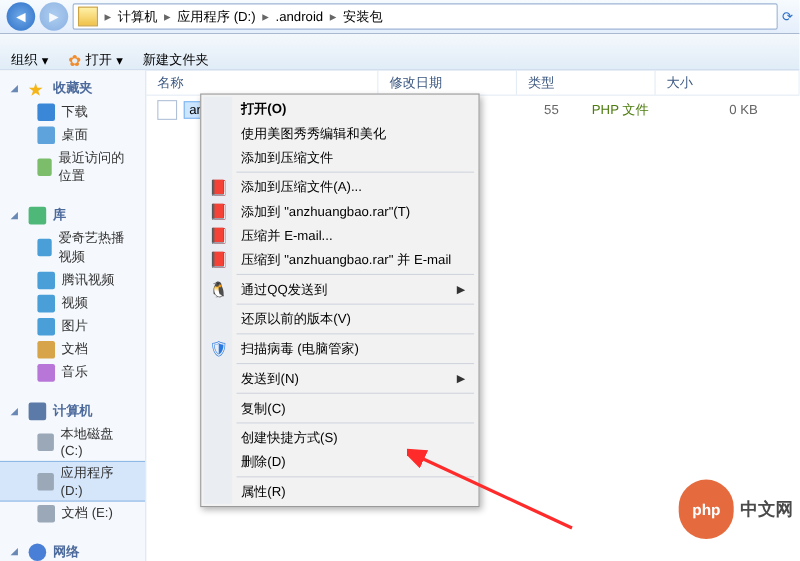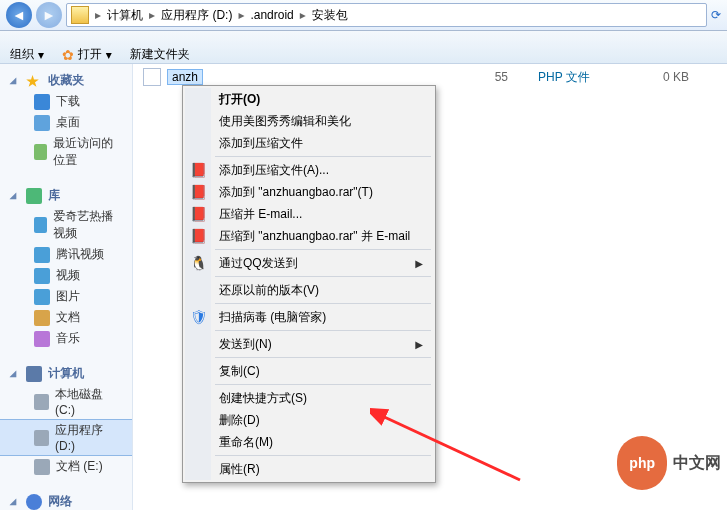--- a/index.html
+++ b/index.html
@@ -48,21 +48,21 @@
   .col.name { width: 190px; }
   .col.date { width: 105px; }
   .col.type { width: 105px; }
   .col.size { flex: 1; }
   .file-row { display: flex; align-items: center; height: 22px; margin-top: 2px; }
   .file-row .fcell { padding: 0 10px; }
   .file-row.sel .fname { background: #cde6ff; border: 1px solid #7db5f0; padding: 0 4px; }
   .fico { width: 16px; height: 16px; background: #fff; border: 1px solid #b0c0d8; margin-right: 6px; }
   .fname-cell { width: 190px; display: flex; align-items: center; }
   .fdate { width: 105px; color: #666; visibility: hidden; }
-  .ftype { width: 105px; color: #0369a1; }
+  .ftype { width: 105px; color: #4d7c0f; }
   .fsize { flex: 1; text-align: left; padding-right: 50px; color: #666; }
   
   
   .ctx { position: absolute; left: 182px; top: 85px; width: 248px; background: #f2f2f2; border: 1px solid #9a9a9a; box-shadow: 2px 3px 6px rgba(0,0,0,0.3); padding: 2px; z-index: 10; }
   .ctx-strip { position: absolute; left: 2px; top: 2px; bottom: 2px; width: 26px; background: #eaedf2; }
   .ctx-item { position: relative; height: 22px; display: flex; align-items: center; padding-left: 34px; cursor: default; }
   .ctx-item.bold { font-weight: bold; }
   .ctx-item .sub { position: absolute; right: 10px; font-size: 10px; color: #333; }
   .ctx-sep { height: 1px; background: #d0d5dd; margin: 2px 2px 2px 30px; position: relative; }
   .ctx-ico { position: absolute; left: 5px; width: 18px; height: 18px; display: flex; align-items: center; justify-content: center; font-size: 14px; }
@@ -179,20 +179,26 @@
       </div>
       <div class="nav-group">
         <div class="nav-item hdr">
             <span class="ico net"></span>
             <span>网络</span>
           </div>
       </div>
     </div>
 
     <div class="main">
+      <div class="cols">
+        <div class="col name">名称</div>
+        <div class="col date">修改日期</div>
+        <div class="col type">类型</div>
+        <div class="col size">大小</div>
+      </div>
       <div class="file-row sel">
         <div class="fcell fname-cell">
           <span class="fico"></span>
           <span class="fname">anzh</span>
         </div>
         <div class="fcell fdate">.</div>
         <div style="width:40px;color:#666;text-align:right">55</div>
         <div class="fcell ftype" style="padding-left:30px">PHP 文件</div>
         <div class="fcell fsize">0 KB</div>
       </div>
@@ -251,23 +257,20 @@
     <div class="ctx-item">
         <span>复制(C)</span>
       </div>
     <div class="ctx-sep"></div>
     <div class="ctx-item">
         <span>创建快捷方式(S)</span>
       </div>
     <div class="ctx-item">
         <span>删除(D)</span>
       </div>
-    <div class="ctx-item">
-        <span>重命名(M)</span>
-      </div>
     <div class="ctx-sep"></div>
     <div class="ctx-item">
         <span>属性(R)</span>
       </div>
   </div>
 
   <div class="hl box1"></div>
 
   <svg class="arrow-svg" width="160" height="120">
     <defs>

